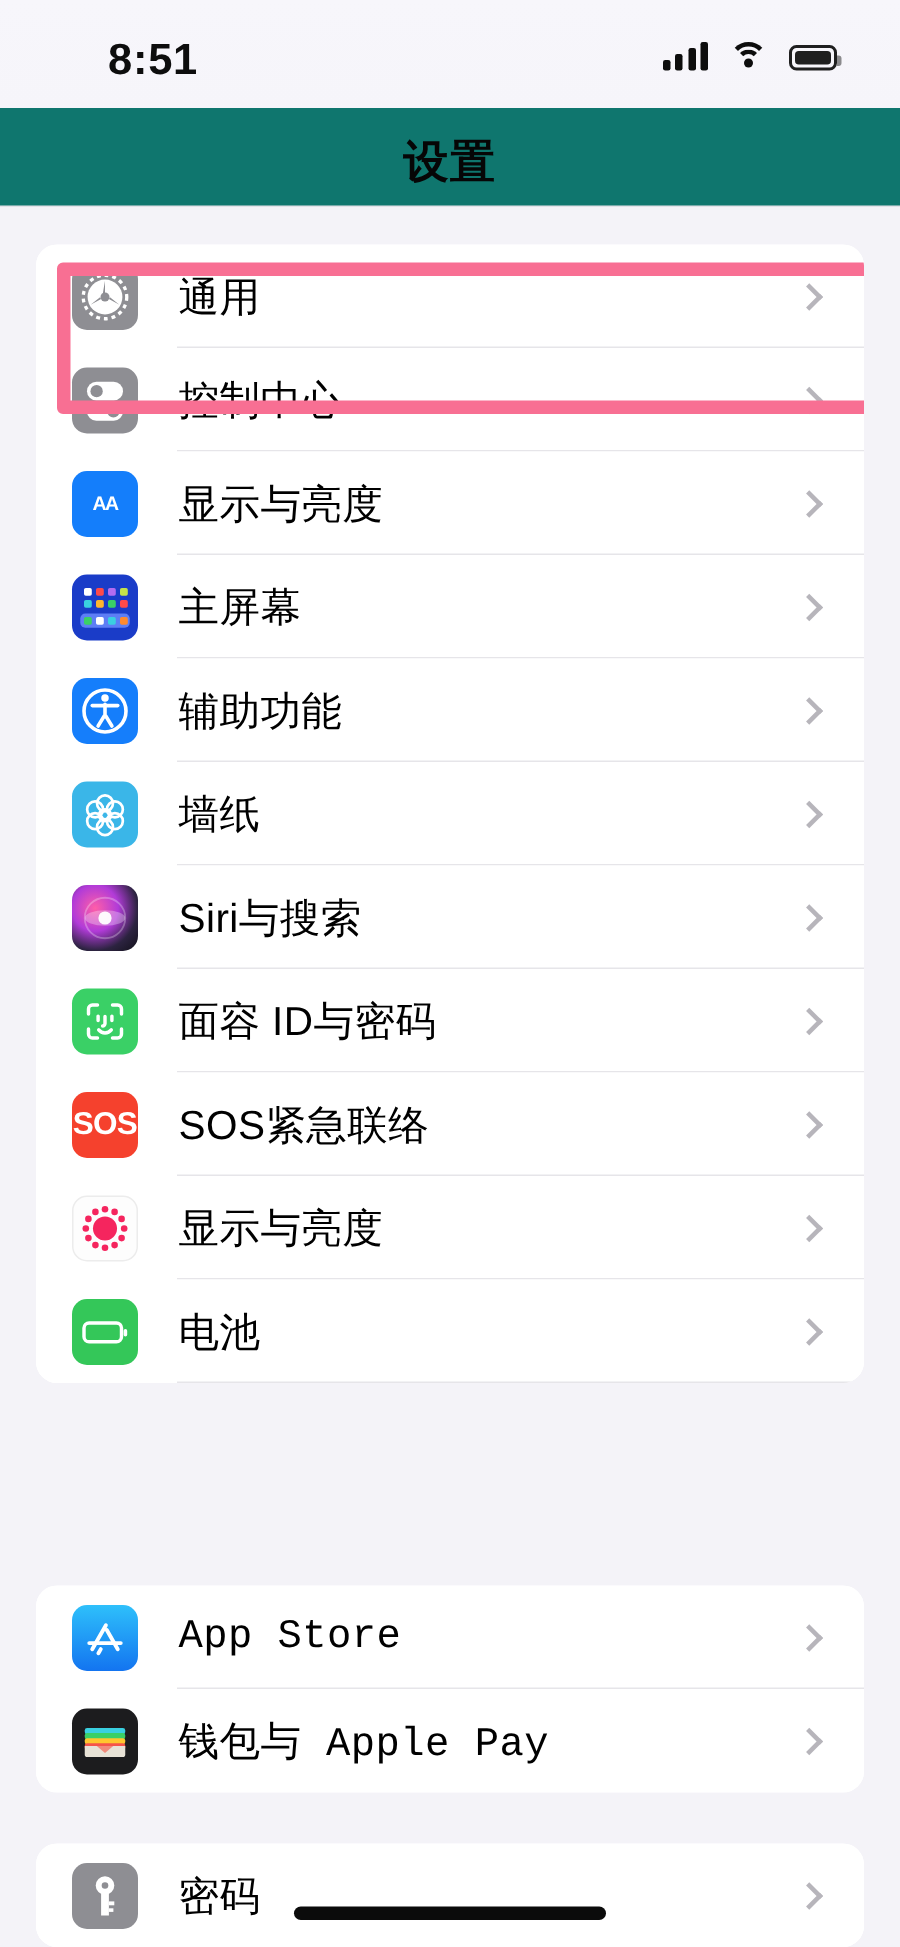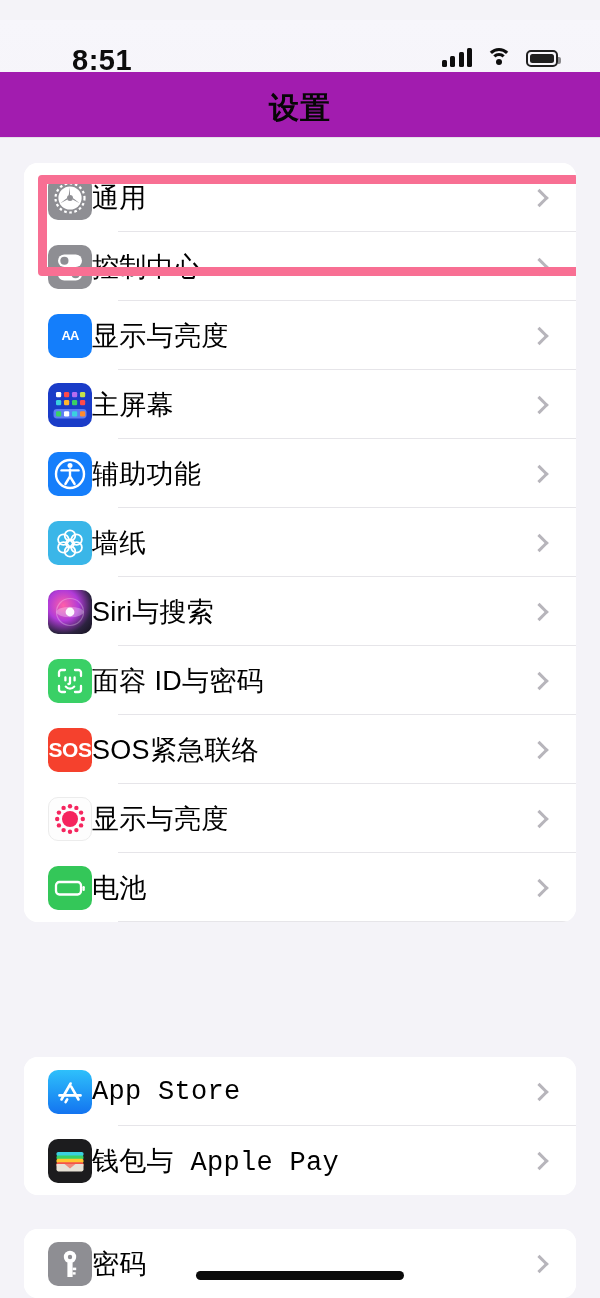--- a/index.html
+++ b/index.html
@@ -8,21 +8,20 @@
     font-family:"Liberation Sans","DejaVu Sans",sans-serif;
     background:#f4f3f8;
     overflow:hidden;
   }
   .phone{ position:relative; width:600px; height:1298px; background:#f4f3f8; }
 
   
   .statusbar{
     position:absolute; top:0; left:0; width:600px; height:72px;
     background:linear-gradient(180deg,#f7f6fb 0%,#f6f5fa 100%);
-    margin-top:20px;
   }
   .sb-time{
     position:absolute; left:72px; top:24px;
     font-size:29px; font-weight:700; color:#0d0d0d; letter-spacing:.5px;
   }
   .sb-right{ position:absolute; right:42px; top:28px; display:flex; align-items:flex-end; gap:14px; }
   .bars{ display:flex; align-items:flex-end; gap:3.5px; height:19px; }
   .bars i{ display:block; width:5px; background:#0d0d0d; border-radius:1.5px; }
   .bars i:nth-child(1){height:7px}
   .bars i:nth-child(2){height:11px}
@@ -36,21 +35,21 @@
   .wifi b.b{ width:16px; height:16px; top:5px; }
   .wifi b.c{ width:6px;  height:6px;  top:11px; border-radius:50%; background:#0d0d0d; border:none; }
   .batt{ position:relative; width:32px; height:17px; border:2px solid #0d0d0d; border-radius:5px; opacity:.92;}
   .batt::after{ content:""; position:absolute; right:-5px; top:5px; width:3px; height:7px;
                 background:#0d0d0d; border-radius:0 2px 2px 0; opacity:.5;}
   .batt i{ position:absolute; inset:2px; background:#0d0d0d; border-radius:2.5px; }
 
   
   .navbar{
     position:absolute; top:72px; left:0; width:600px; height:66px;
-    background:#a21caf; border-bottom:1px solid #e3e1e8;
+    background:#0f766e; border-bottom:1px solid #e3e1e8;
   }
   .nav-title{
     position:absolute; width:100%; text-align:center; top:16px;
     font-size:30px; font-weight:700; color:#060606; letter-spacing:1px;
   }
 
   
   .content{ position:absolute; top:139px; left:0; width:600px; bottom:0; }
 
   .card{
@@ -64,21 +63,21 @@
   .row .divider{
     position:absolute; left:94px; right:0; bottom:0; height:1px; background:#e6e5e9;
   }
   .row:last-child .divider{ display:none; }
 
   .ico{
     width:44px; height:44px; border-radius:10px; flex:none;
     position:relative; overflow:hidden;
   }
   .label{
-    font-size:27px; color:#000; letter-spacing:.3px;
+    margin-left:27px; font-size:27px; color:#000; letter-spacing:.3px;
     white-space:nowrap;
   }
   .chev{
     position:absolute; right:30px; top:50%; width:13px; height:13px;
     border-top:3.4px solid #b7b5bb; border-right:3.4px solid #b7b5bb;
     transform:translateY(-50%) rotate(45deg);
   }
 
   
   .i-gear{ background:#8e8e93; }

